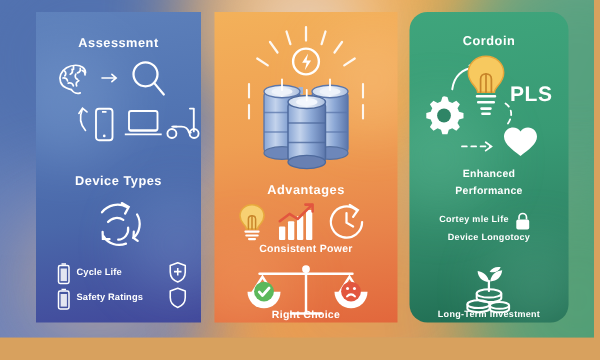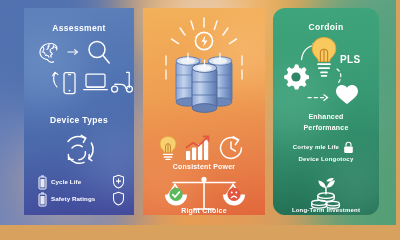--- a/index.html
+++ b/index.html
@@ -265,20 +265,21 @@
             <rect x="37" y="54" width="25" height="40" rx="3" fill="url(#cellG)" stroke="#4e6a9d" stroke-width="1"></rect>
             <ellipse cx="49.5" cy="54" rx="12.5" ry="4.4" fill="url(#capG)" stroke="#4e6a9d" stroke-width="1"></ellipse>
             <ellipse cx="49.5" cy="54" rx="7.2" ry="2.5" fill="#f3f7fd"></ellipse>
             <path d="M49.5 46v7" stroke="#ffffff" stroke-width="1.2" stroke-linecap="round"></path>
             <path d="M37 68h25M37 81h25" stroke="#4e6a9d" stroke-width="1" opacity=".8"></path>
             <ellipse cx="49.5" cy="94" rx="12.5" ry="4.4" fill="#6880b2" stroke="#4e6a9d" stroke-width=".9"></ellipse>
           </g>
         </svg>
       </div>
 
+      <div class="ttl" style="top:113px;">Advantages</div>
 
       <div class="ic" style="left:14px;top:127px;">
         <svg width="22" height="26" viewBox="0 0 22 26">
           <path d="M11 1.5c4.6 0 8 3.3 8 7.4 0 3-1.6 4.6-2.8 6-.9 1-1.3 1.7-1.4 2.7H7.2c-.1-1-.5-1.7-1.4-2.7C4.6 13.5 3 11.9 3 8.9 3 4.8 6.4 1.5 11 1.5z" fill="#f7d072" stroke="#e7a93c" stroke-width="1"></path>
           <g fill="none" stroke="#c8852a" stroke-width="1" stroke-linecap="round">
             <path d="M8.6 17.6V11c0-1.3 1-2.2 2.4-2.2s2.4.9 2.4 2.2v6.6"></path>
             <path d="M11 8.8V17.6"></path>
           </g>
           <g fill="none" stroke="#ffffff" stroke-width="1.4" stroke-linecap="round">
             <path d="M6.6 19.4h8.8M7.2 22h7.6M9 24.4h4"></path>
@@ -372,21 +373,21 @@
           <g fill="none" stroke="#c8852a" stroke-width="1.15" stroke-linecap="round">
             <path d="M11.4 25.4V16.6c0-2 1.6-3.4 3.6-3.4s3.6 1.4 3.6 3.4v8.8"></path>
             <path d="M15 13.2V25.4"></path>
           </g>
           <g fill="none" stroke="#ffffff" stroke-width="1.7" stroke-linecap="round">
             <path d="M9 28.2h12M9.8 32.2h10.4M12 36.4h6M12.6 39.8h4.8"></path>
           </g>
         </svg>
       </div>
 
-      <div class="ic" style="left:67px;top:46px;color:#ffffff;font-size:10px;font-weight:bold;letter-spacing:.4px;">PLS</div>
+      <div class="ic" style="left:67px;top:46px;color:#ffffff;font-size:14px;font-weight:bold;letter-spacing:.4px;">PLS</div>
 
       <div class="ic" style="left:62px;top:60px;">
         <svg width="14" height="18" viewBox="0 0 14 18">
           <path d="M2 1c4.4 3 5 8.4 1.6 13.4" fill="none" stroke="#ffffff" stroke-width="1.2" stroke-linecap="round" stroke-dasharray="3 3"></path>
         </svg>
       </div>
 
       <div class="ic" style="left:62px;top:76px;">
         <svg width="24" height="21" viewBox="0 0 24 21">
           <path d="M12 20C6.4 15.6 1 12 1 7.2 1 3.6 3.7 1 7 1c2 0 3.9 1 5 2.7C13.1 2 15 1 17 1c3.3 0 6 2.6 6 6.2C23 12 17.6 15.6 12 20z" fill="#ffffff"></path>

